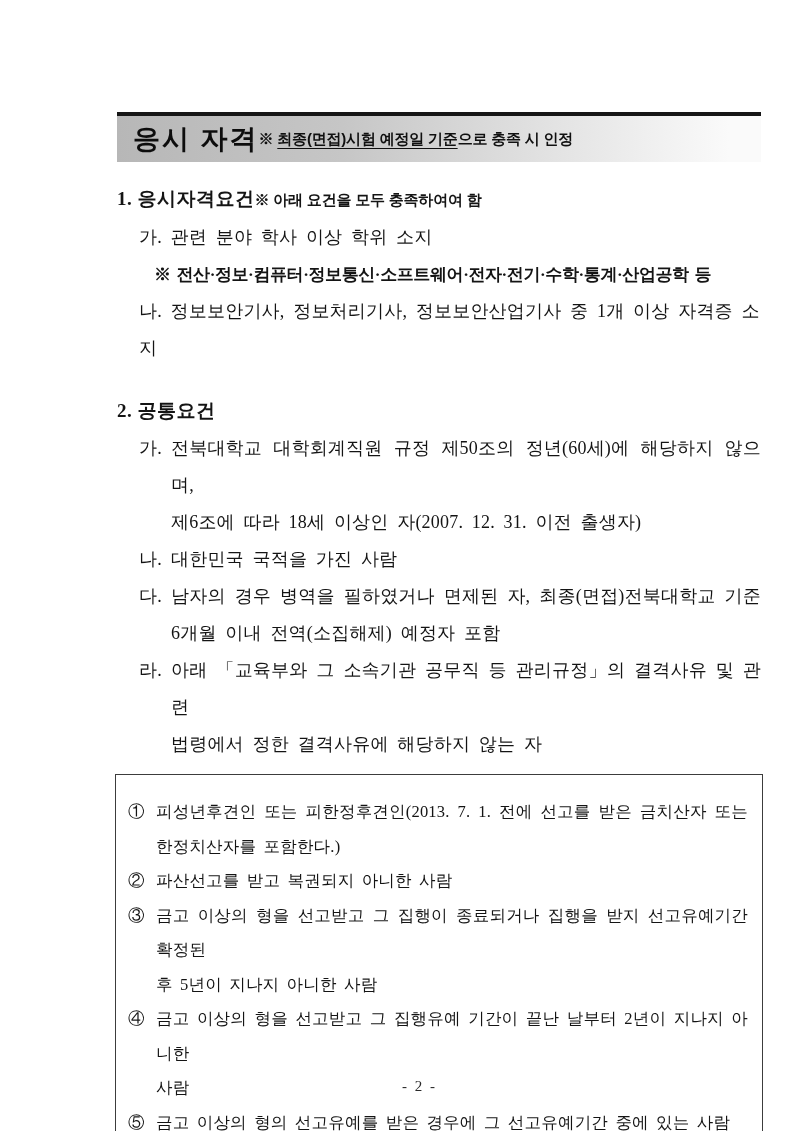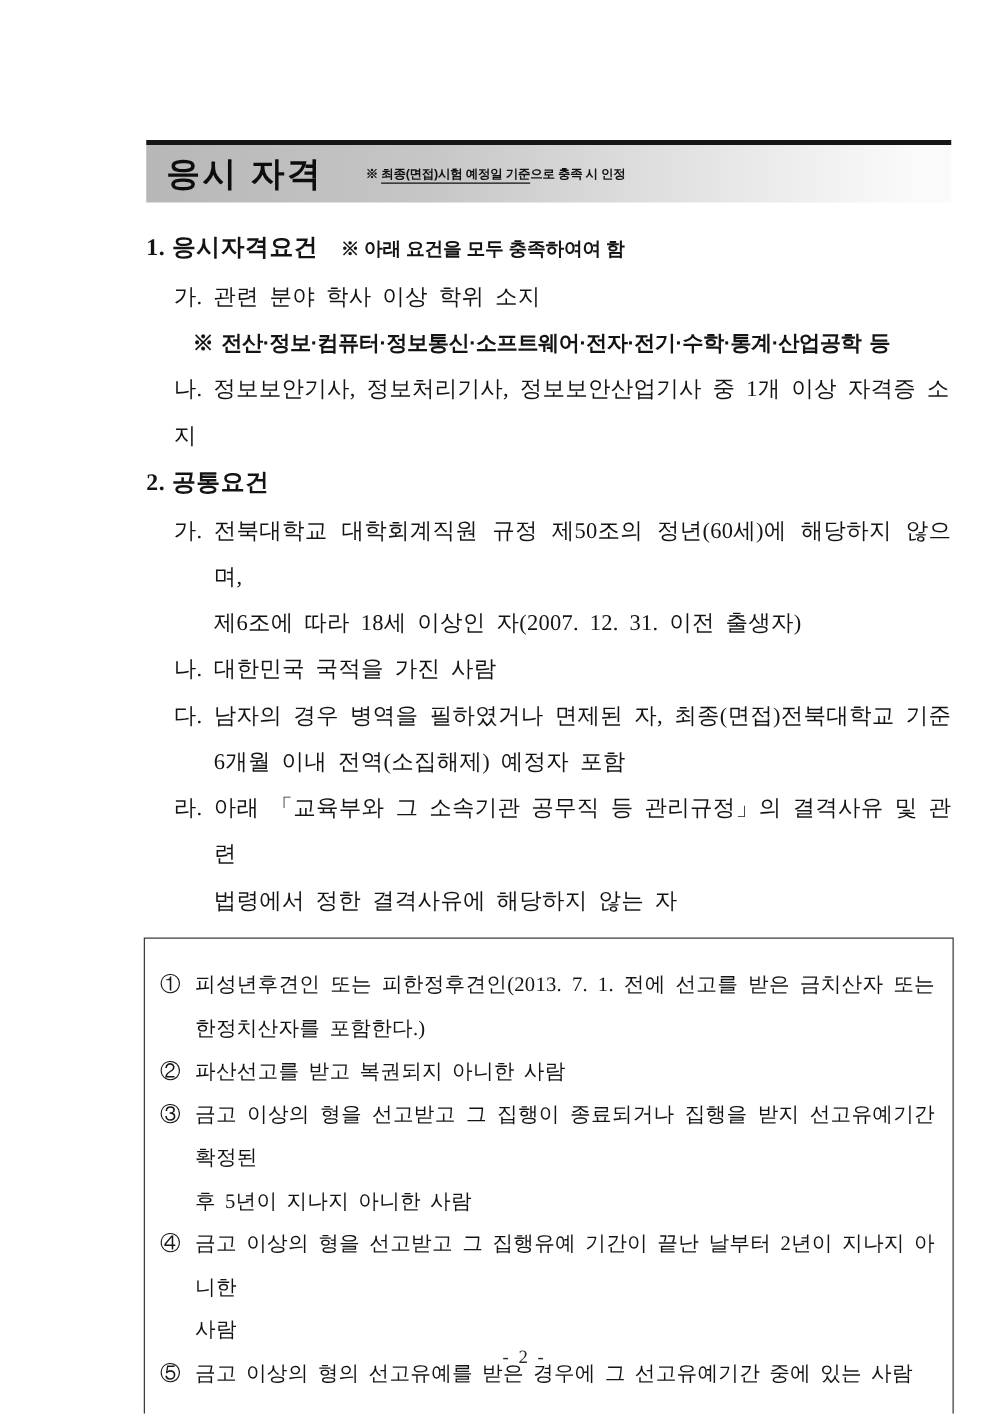--- a/index.html
+++ b/index.html
@@ -28,58 +28,56 @@
   .header-title {
     font-family:"Liberation Sans", sans-serif;
     font-weight:bold;
     font-size:27px;
     letter-spacing:2px;
     color:#0d0d0d;
   }
   .header-note {
     font-family:"Liberation Sans", sans-serif;
     font-weight:bold;
-    font-size:10px;
-    margin-left:34px;
+    font-size:15px;
     letter-spacing:-0.2px;
     color:#101010;
   }
   .u { text-decoration:underline; text-underline-offset:4px; }
 
   
   .sec-heading {
     display:flex;
     align-items:baseline;
     font-weight:bold;
     font-size:19px;
     letter-spacing:0.5px;
     line-height:26px;
   }
   .sec-heading.first { margin-top:24px; }
-  .sec-heading.second { margin-top:7px;text-align:right; }
+  .sec-heading.second { margin-top:31px;text-align:right; }
   .sec-note {
     font-family:"Liberation Sans", sans-serif;
     font-weight:bold;
     font-size:15px;
-    margin-left:18px;
     letter-spacing:-0.2px;
   }
 
   
   .line {
     line-height:37px;
     font-size:18px;
     word-spacing:4px;
     letter-spacing:0.2px;
   }
   .group { margin-top:6px; }
   .indent1 { margin-left:22px; }
   .note-fields {
     margin-left:37px;
-    font-family:Liberation Sans, sans-serif;
+    font-family:Liberation Serif, serif;
     font-weight:bold;
     font-size:17px;
     word-spacing:2px;
     letter-spacing:-0.4px;
   }
   .item { display:flex; margin-left:22px; }
   .item-label { flex:0 0 32px; }
   .item-content { flex:1; min-width:0; }
   .full { text-align:justify; text-align-last:justify; }
 

